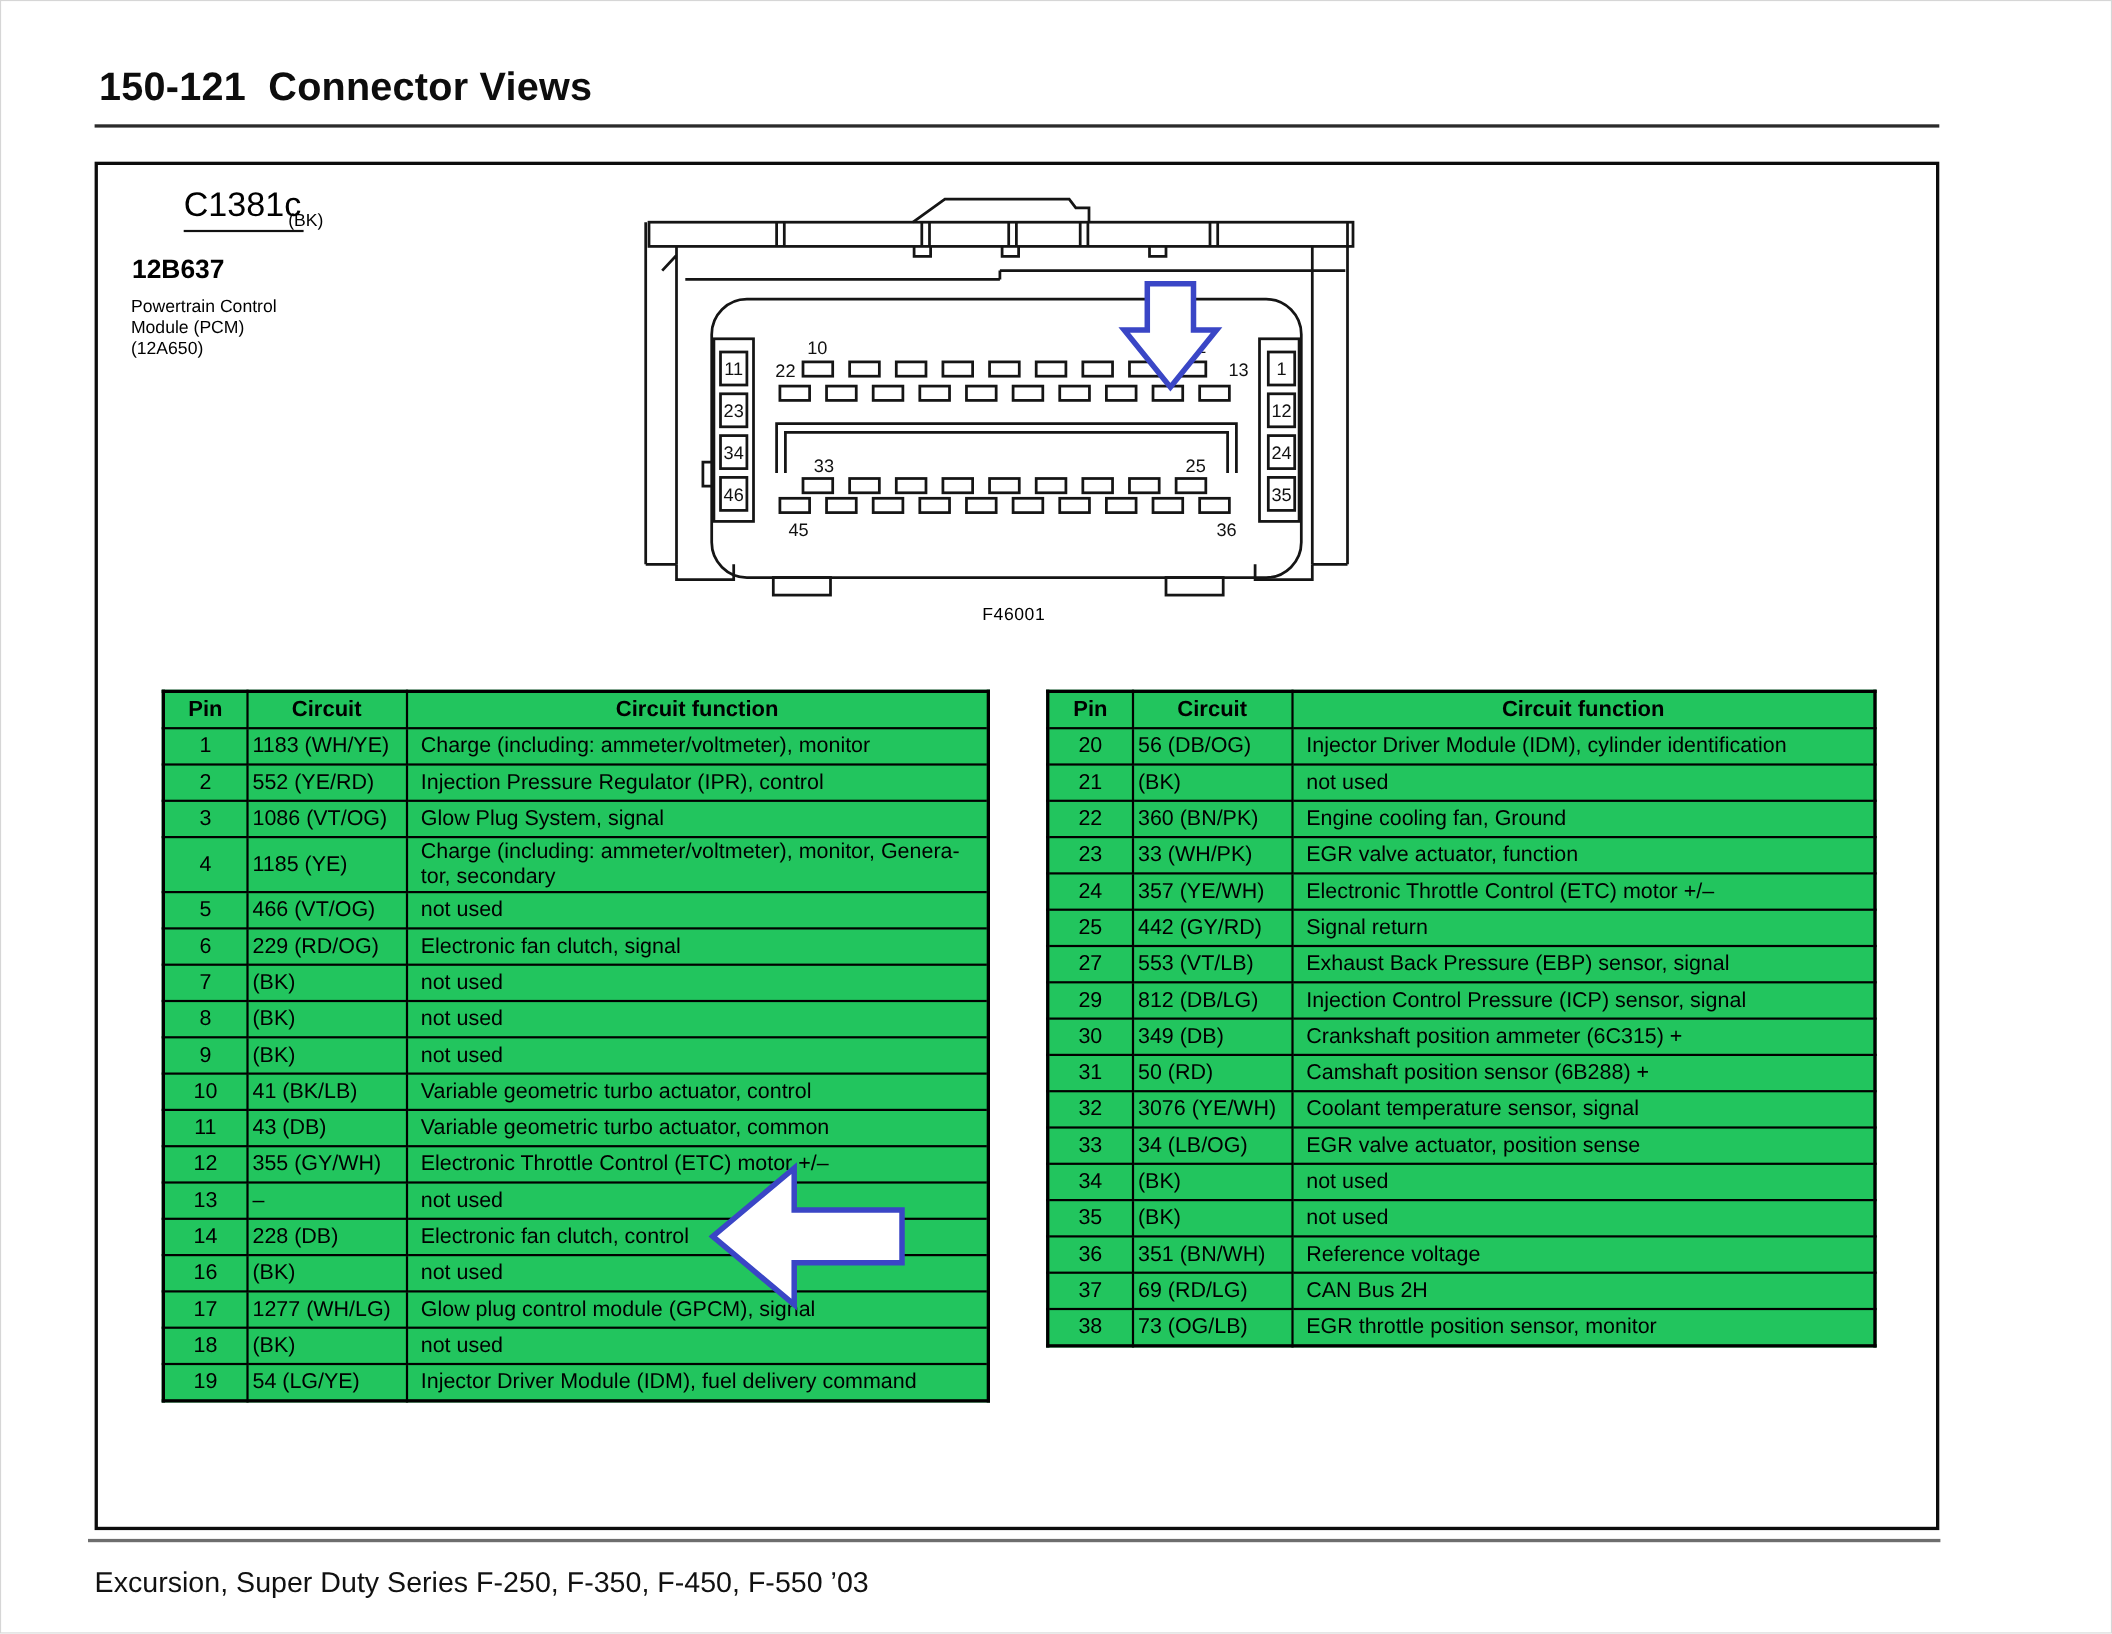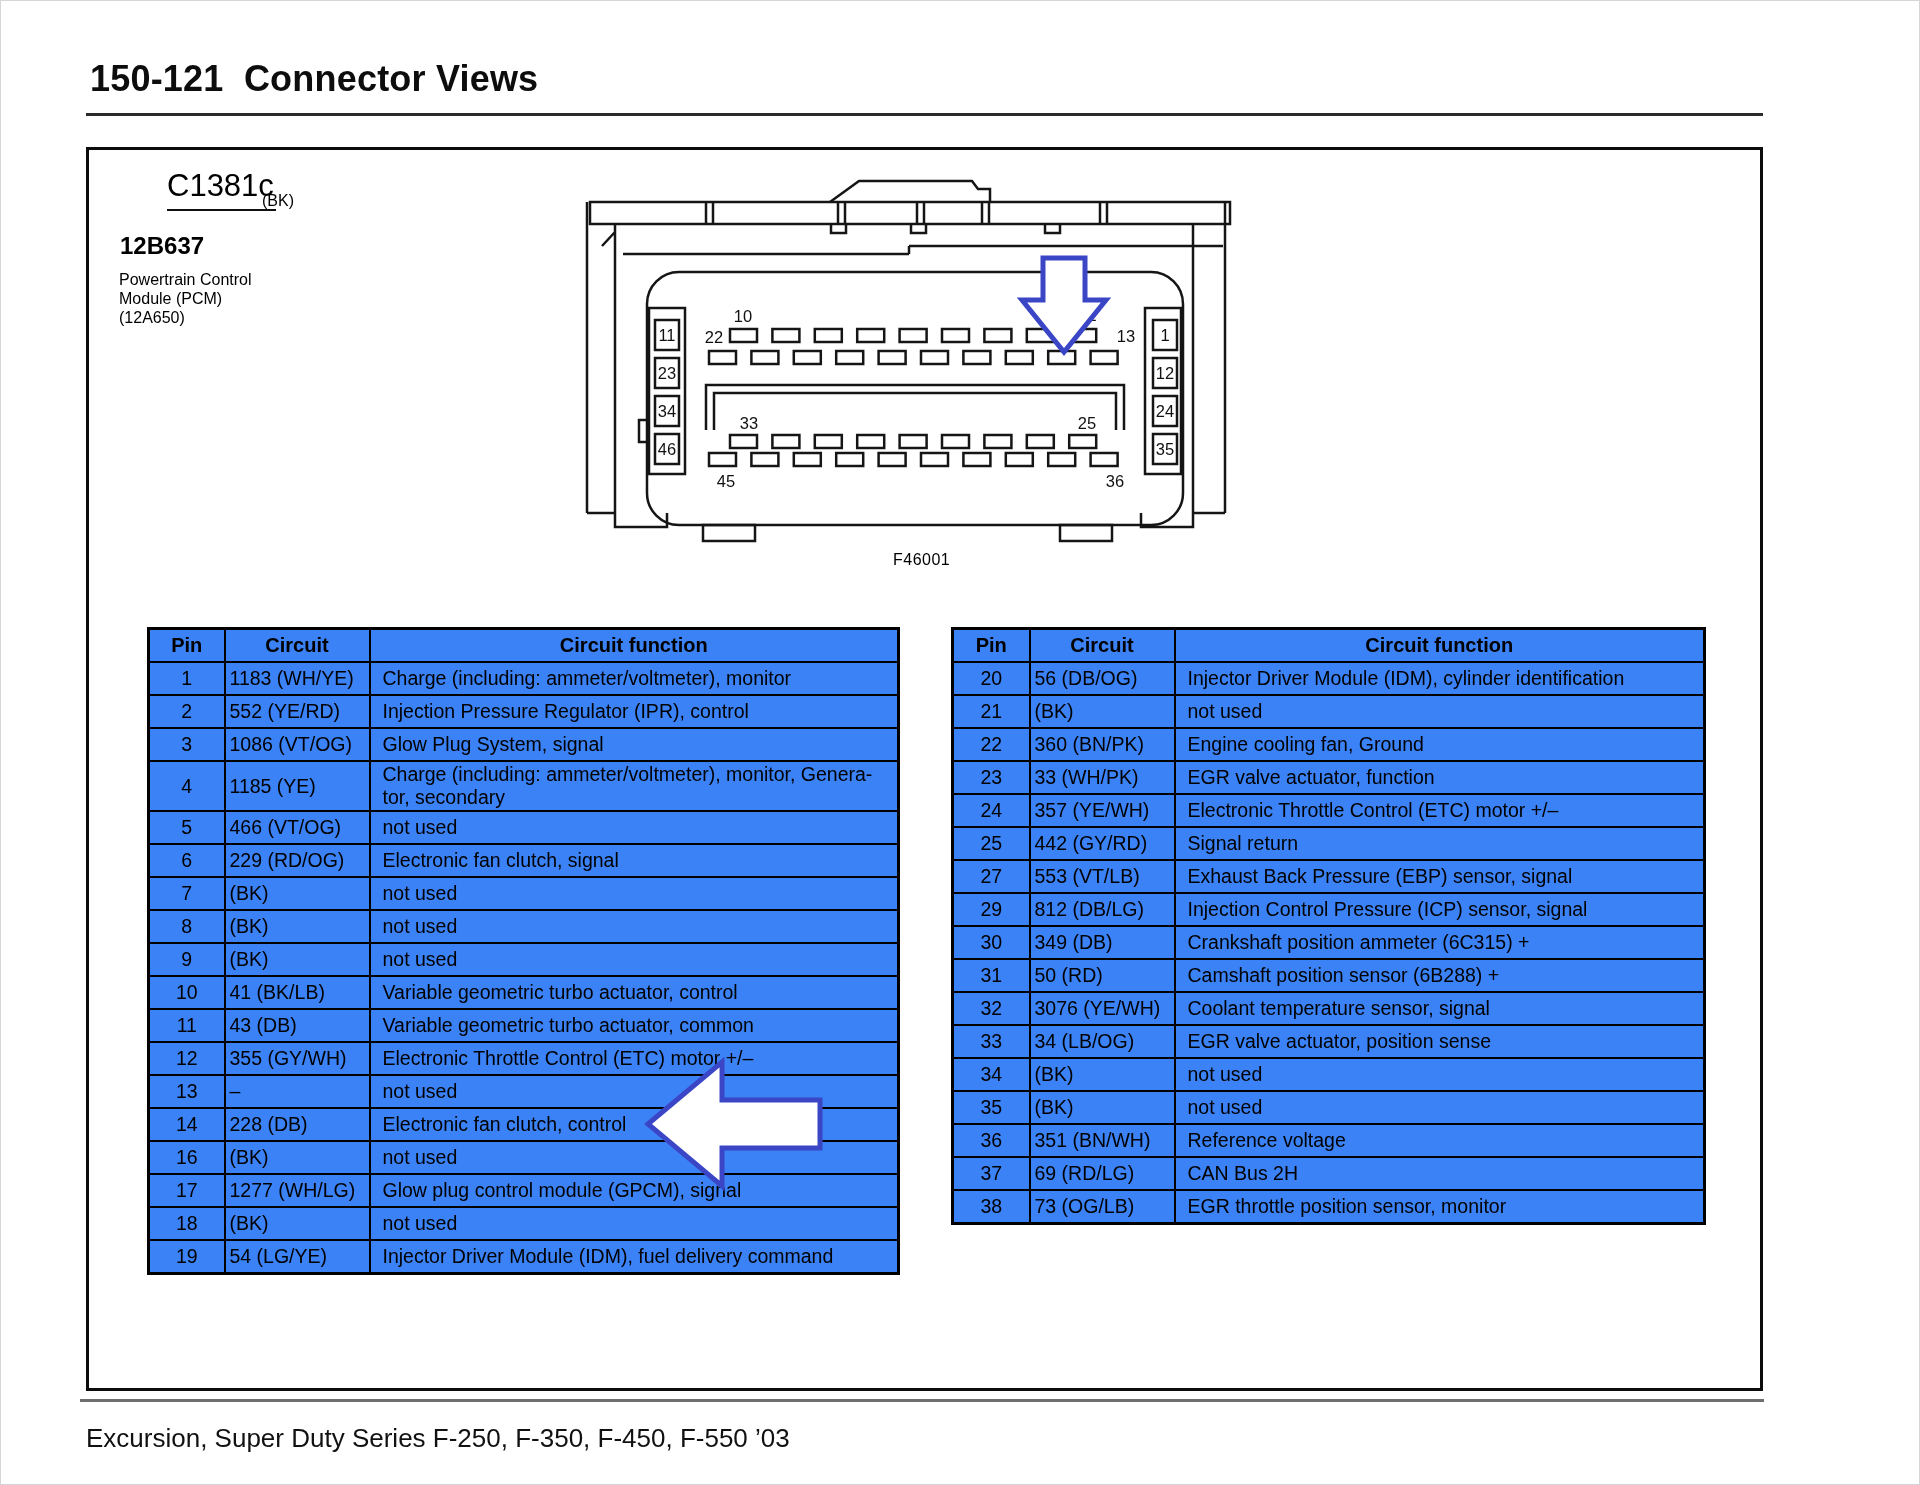--- a/index.html
+++ b/index.html
@@ -8,21 +8,21 @@
   .page-title{position:absolute;left:90px;top:58px;font-size:36px;font-weight:bold;white-space:pre;color:#0d0d0d;letter-spacing:.2px;}
   .title-rule{position:absolute;left:86px;top:113px;width:1677px;height:2.5px;background:#2b2b2b;}
   .figure-frame{position:absolute;left:86px;top:147px;width:1677px;height:1244px;border:3px solid #0c0c0c;box-sizing:border-box;background:#fff;}
   .conn-id{position:absolute;left:127px;top:168px;font-size:31px;font-weight:normal;border-bottom:2.5px solid #111;padding:0 2px 5px 0;margin-left:40px;}
   .conn-color{position:absolute;left:262px;top:192px;font-size:16px;}
   .conn-part{position:absolute;left:120px;top:232px;font-size:24px;font-weight:bold;}
   .conn-desc{position:absolute;left:119px;top:270px;font-size:16px;line-height:19px;}
   .figure-code{position:absolute;left:893px;top:551px;font-size:16px;letter-spacing:.5px;}
   .connector-svg{position:absolute;left:575px;top:168px;width:670px;height:400px;}
   svg text{font-family:"Liberation Sans",sans-serif;fill:#111;}
-  .pin-table{position:absolute;border-collapse:collapse;table-layout:fixed;background:#3b82f6;font-size:19.5px;border:3px solid #000;}
+  .pin-table{position:absolute;border-collapse:collapse;table-layout:fixed;background:#22c55e;font-size:19.5px;border:3px solid #000;}
   .pin-table th{border:2.5px solid #000;height:31px;font-weight:bold;text-align:center;padding:0 4px;font-size:20px;}
   .pin-table td{border:2.5px solid #000;height:29px;padding:1px 4px;}
   td.c-pin{text-align:center;}
   td.c-circuit{text-align:left;}
   td.c-func{text-align:left;padding-left:12px;padding-right:8px;white-space:pre-line;}
   .left-arrow{position:absolute;left:644px;top:1072px;z-index:5;}
   .footer-rule{position:absolute;left:80px;top:1399px;width:1684px;height:3px;background:#6e6e6e;}
   .page-footer{position:absolute;left:86px;top:1423px;font-size:26px;color:#111;}
 </style>
 </head>

